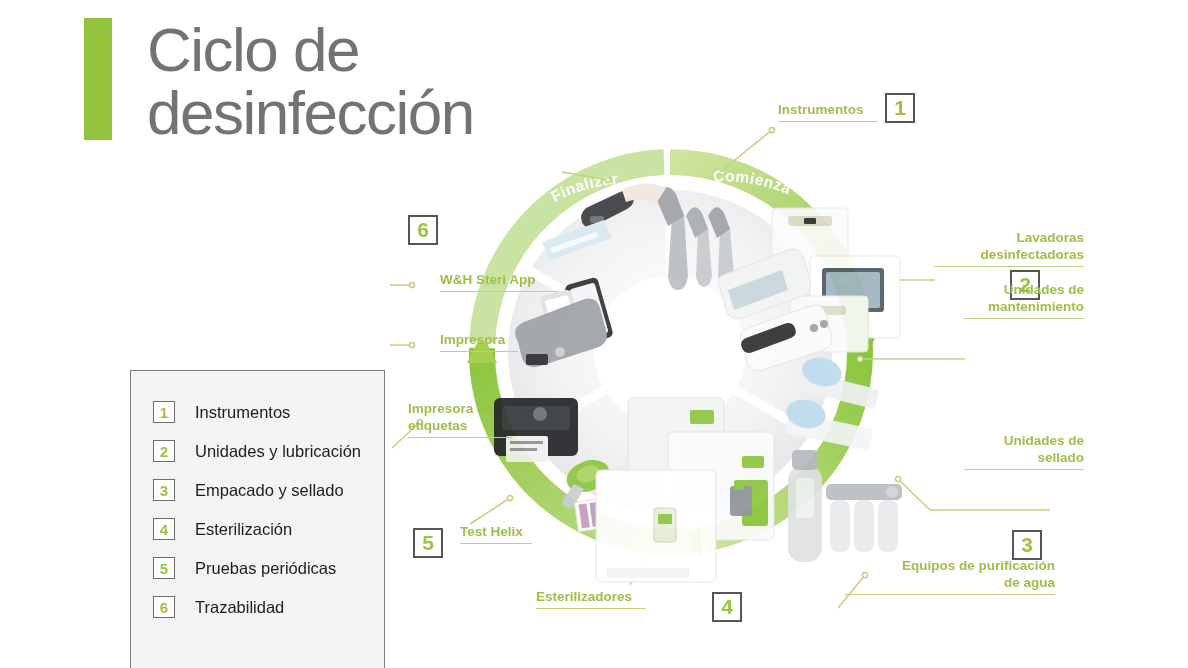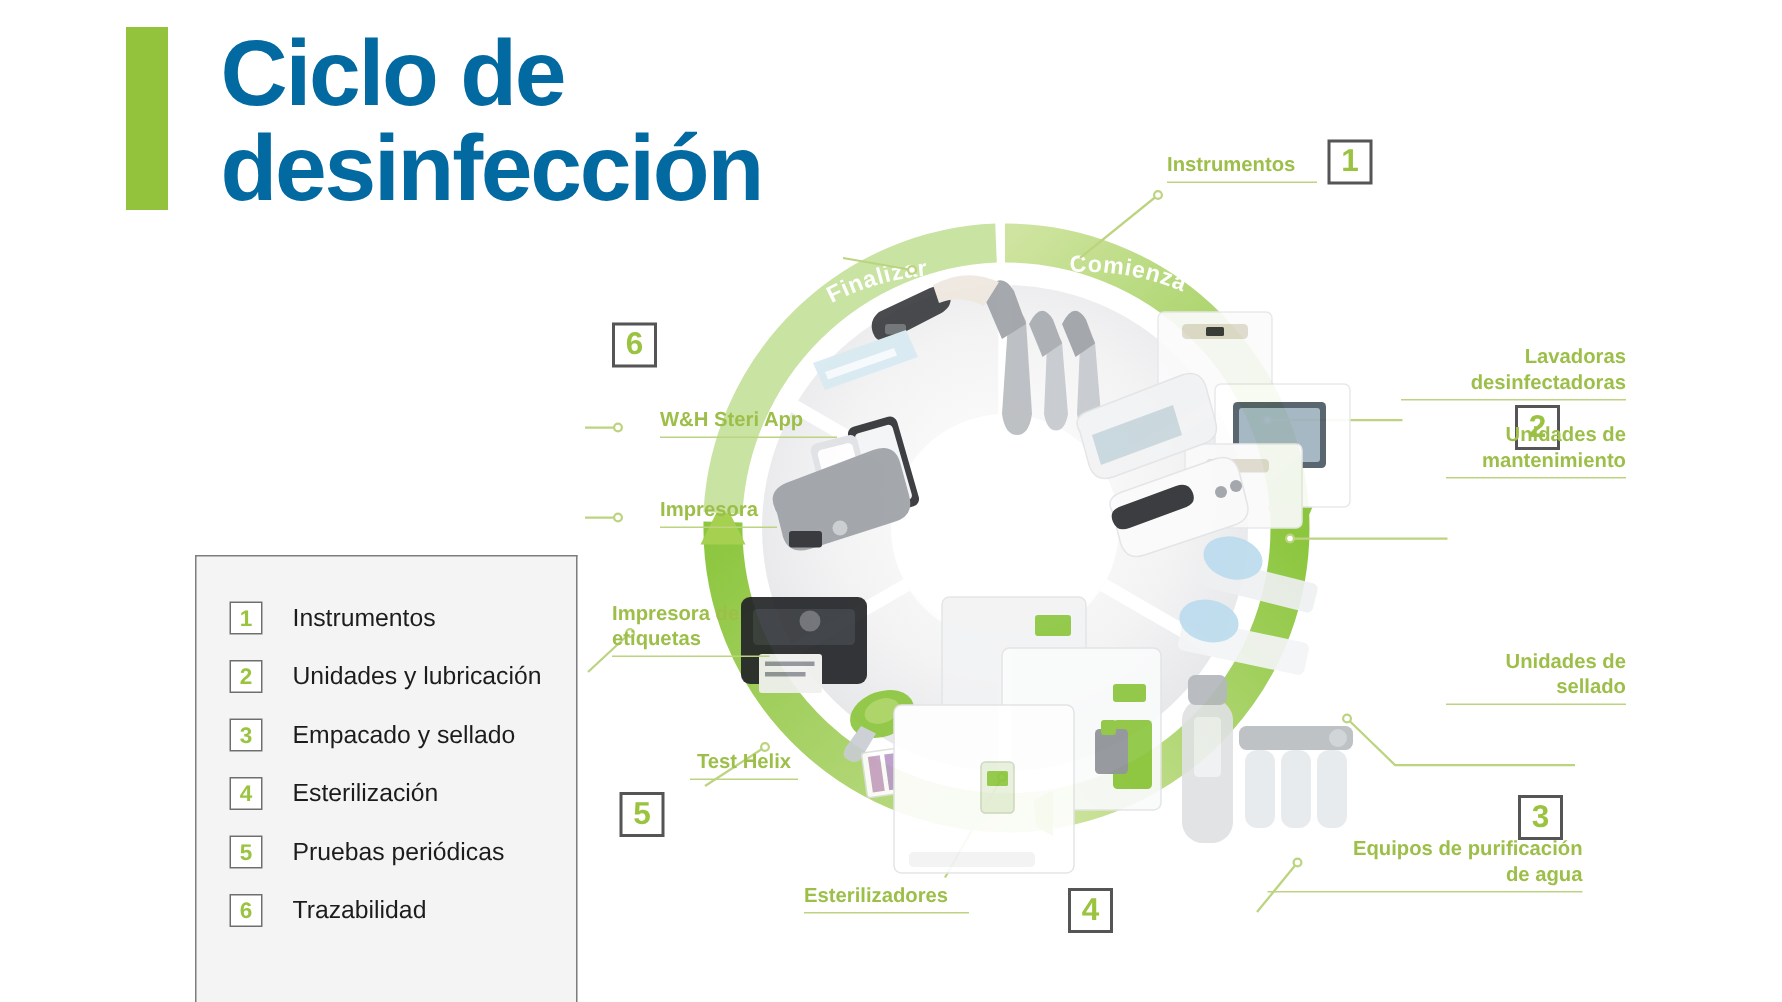--- a/index.html
+++ b/index.html
@@ -6,22 +6,22 @@
   body{
     width:1188px;height:668px;position:relative;overflow:hidden;
     font-family:"Liberation Sans","DejaVu Sans",sans-serif;
     background:#ffffff;
   }
 
   
   #title-block{position:absolute;left:84px;top:18px;display:flex;align-items:flex-start;}
   #accent-bar{width:28px;height:122px;background:#93c23c;flex:0 0 auto;}
   #title-text{
-    margin-left:35px;font-size:62px;line-height:1.02;font-weight:bold;
-    color:#0369a1;letter-spacing:-1.5px;white-space:pre-line;
+    margin-left:35px;font-size:62px;line-height:1.02;font-weight:normal;
+    color:#737373;letter-spacing:-1.5px;white-space:pre-line;
   }
 
   
   #legend-panel{
     position:absolute;left:130px;top:370px;width:255px;height:298px;
     background:#f4f4f4;border:1px solid #7d7d7d;border-bottom:none;
     box-sizing:border-box;padding:22px 0 0 22px;
   }
   .legend-row{display:flex;align-items:center;height:38px;margin-bottom:1px;}
   .num-box{
@@ -342,21 +342,21 @@
     <span class="txt">Equipos de purificación
 de agua</span>
     <div class="rule"></div>
   </div>
 
   <div class="callout left" style="left:146px;top:509px;width:110px;">
     <span class="txt">Esterilizadores</span>
     <div class="rule"></div>
   </div>
 
-  <div class="callout left" style="left:70px;top:420px;width:72px;text-align:center;">
+  <div class="callout left" style="left:70px;top:444px;width:72px;">
     <span class="txt">Test Helix</span>
     <div class="rule"></div>
   </div>
 
   <div class="callout left" style="left:18px;top:321px;width:105px;">
     <span class="txt">Impresora de
 etiquetas</span>
     <div class="rule"></div>
   </div>
 

